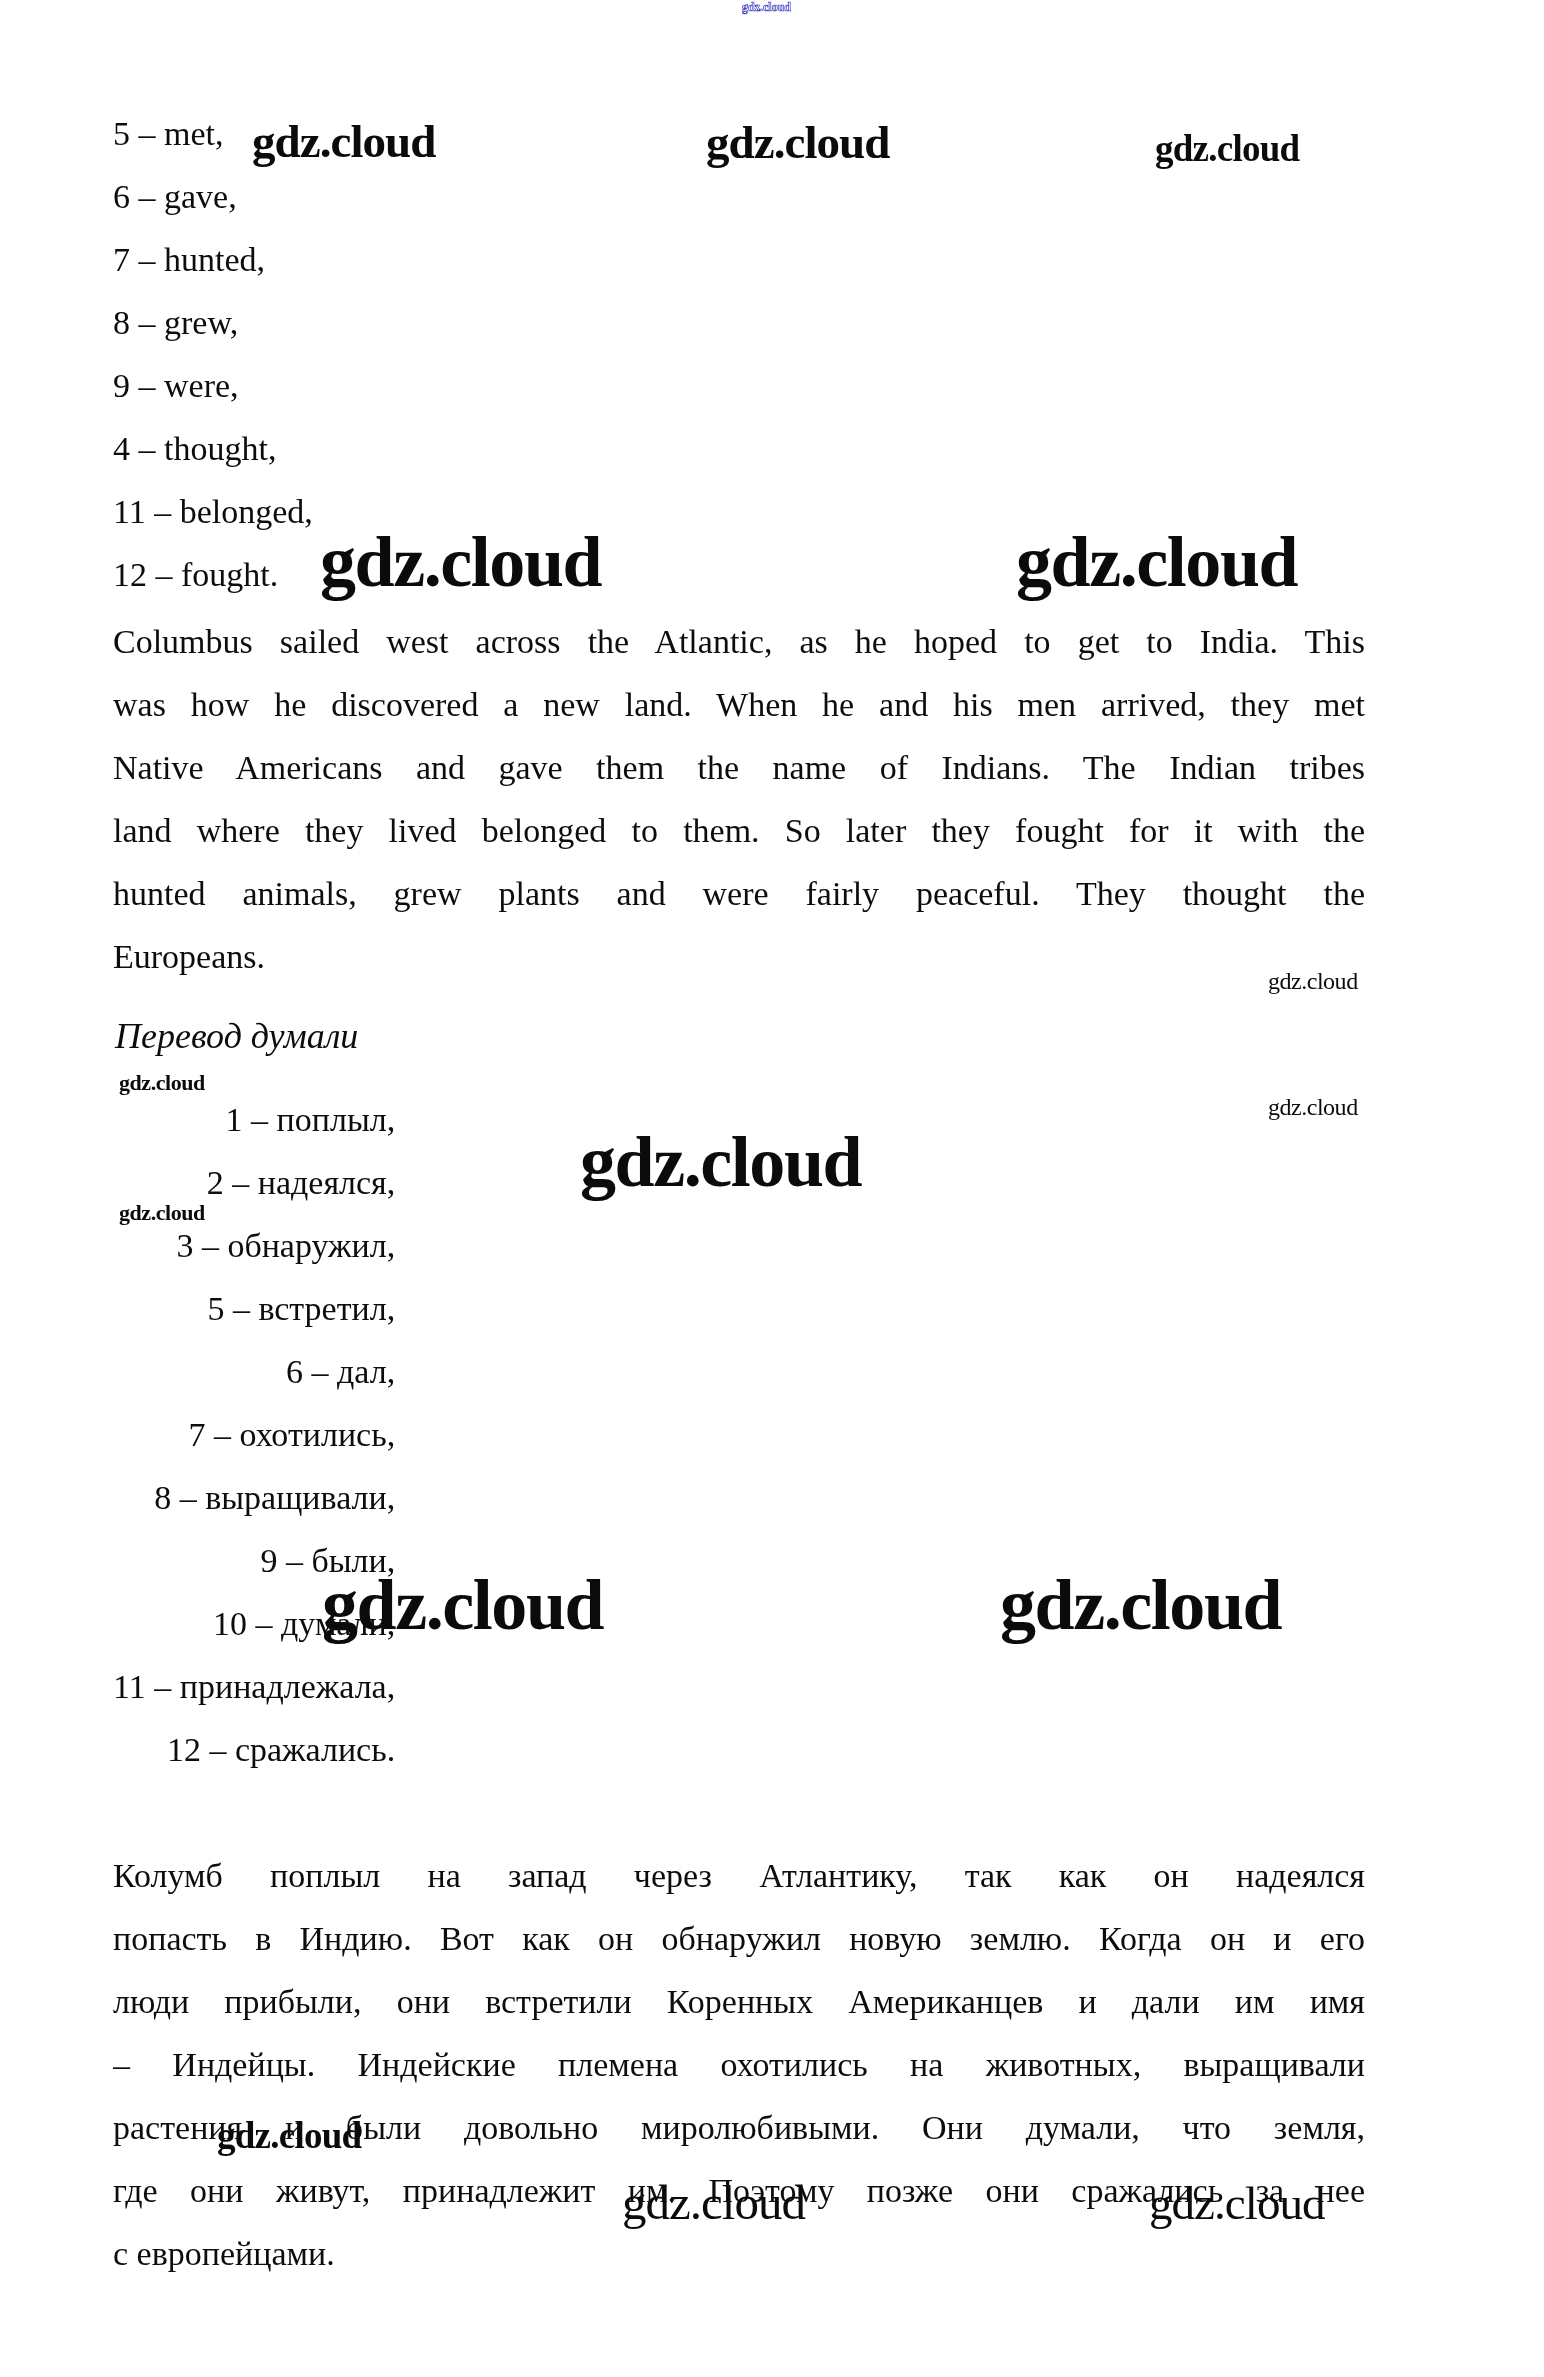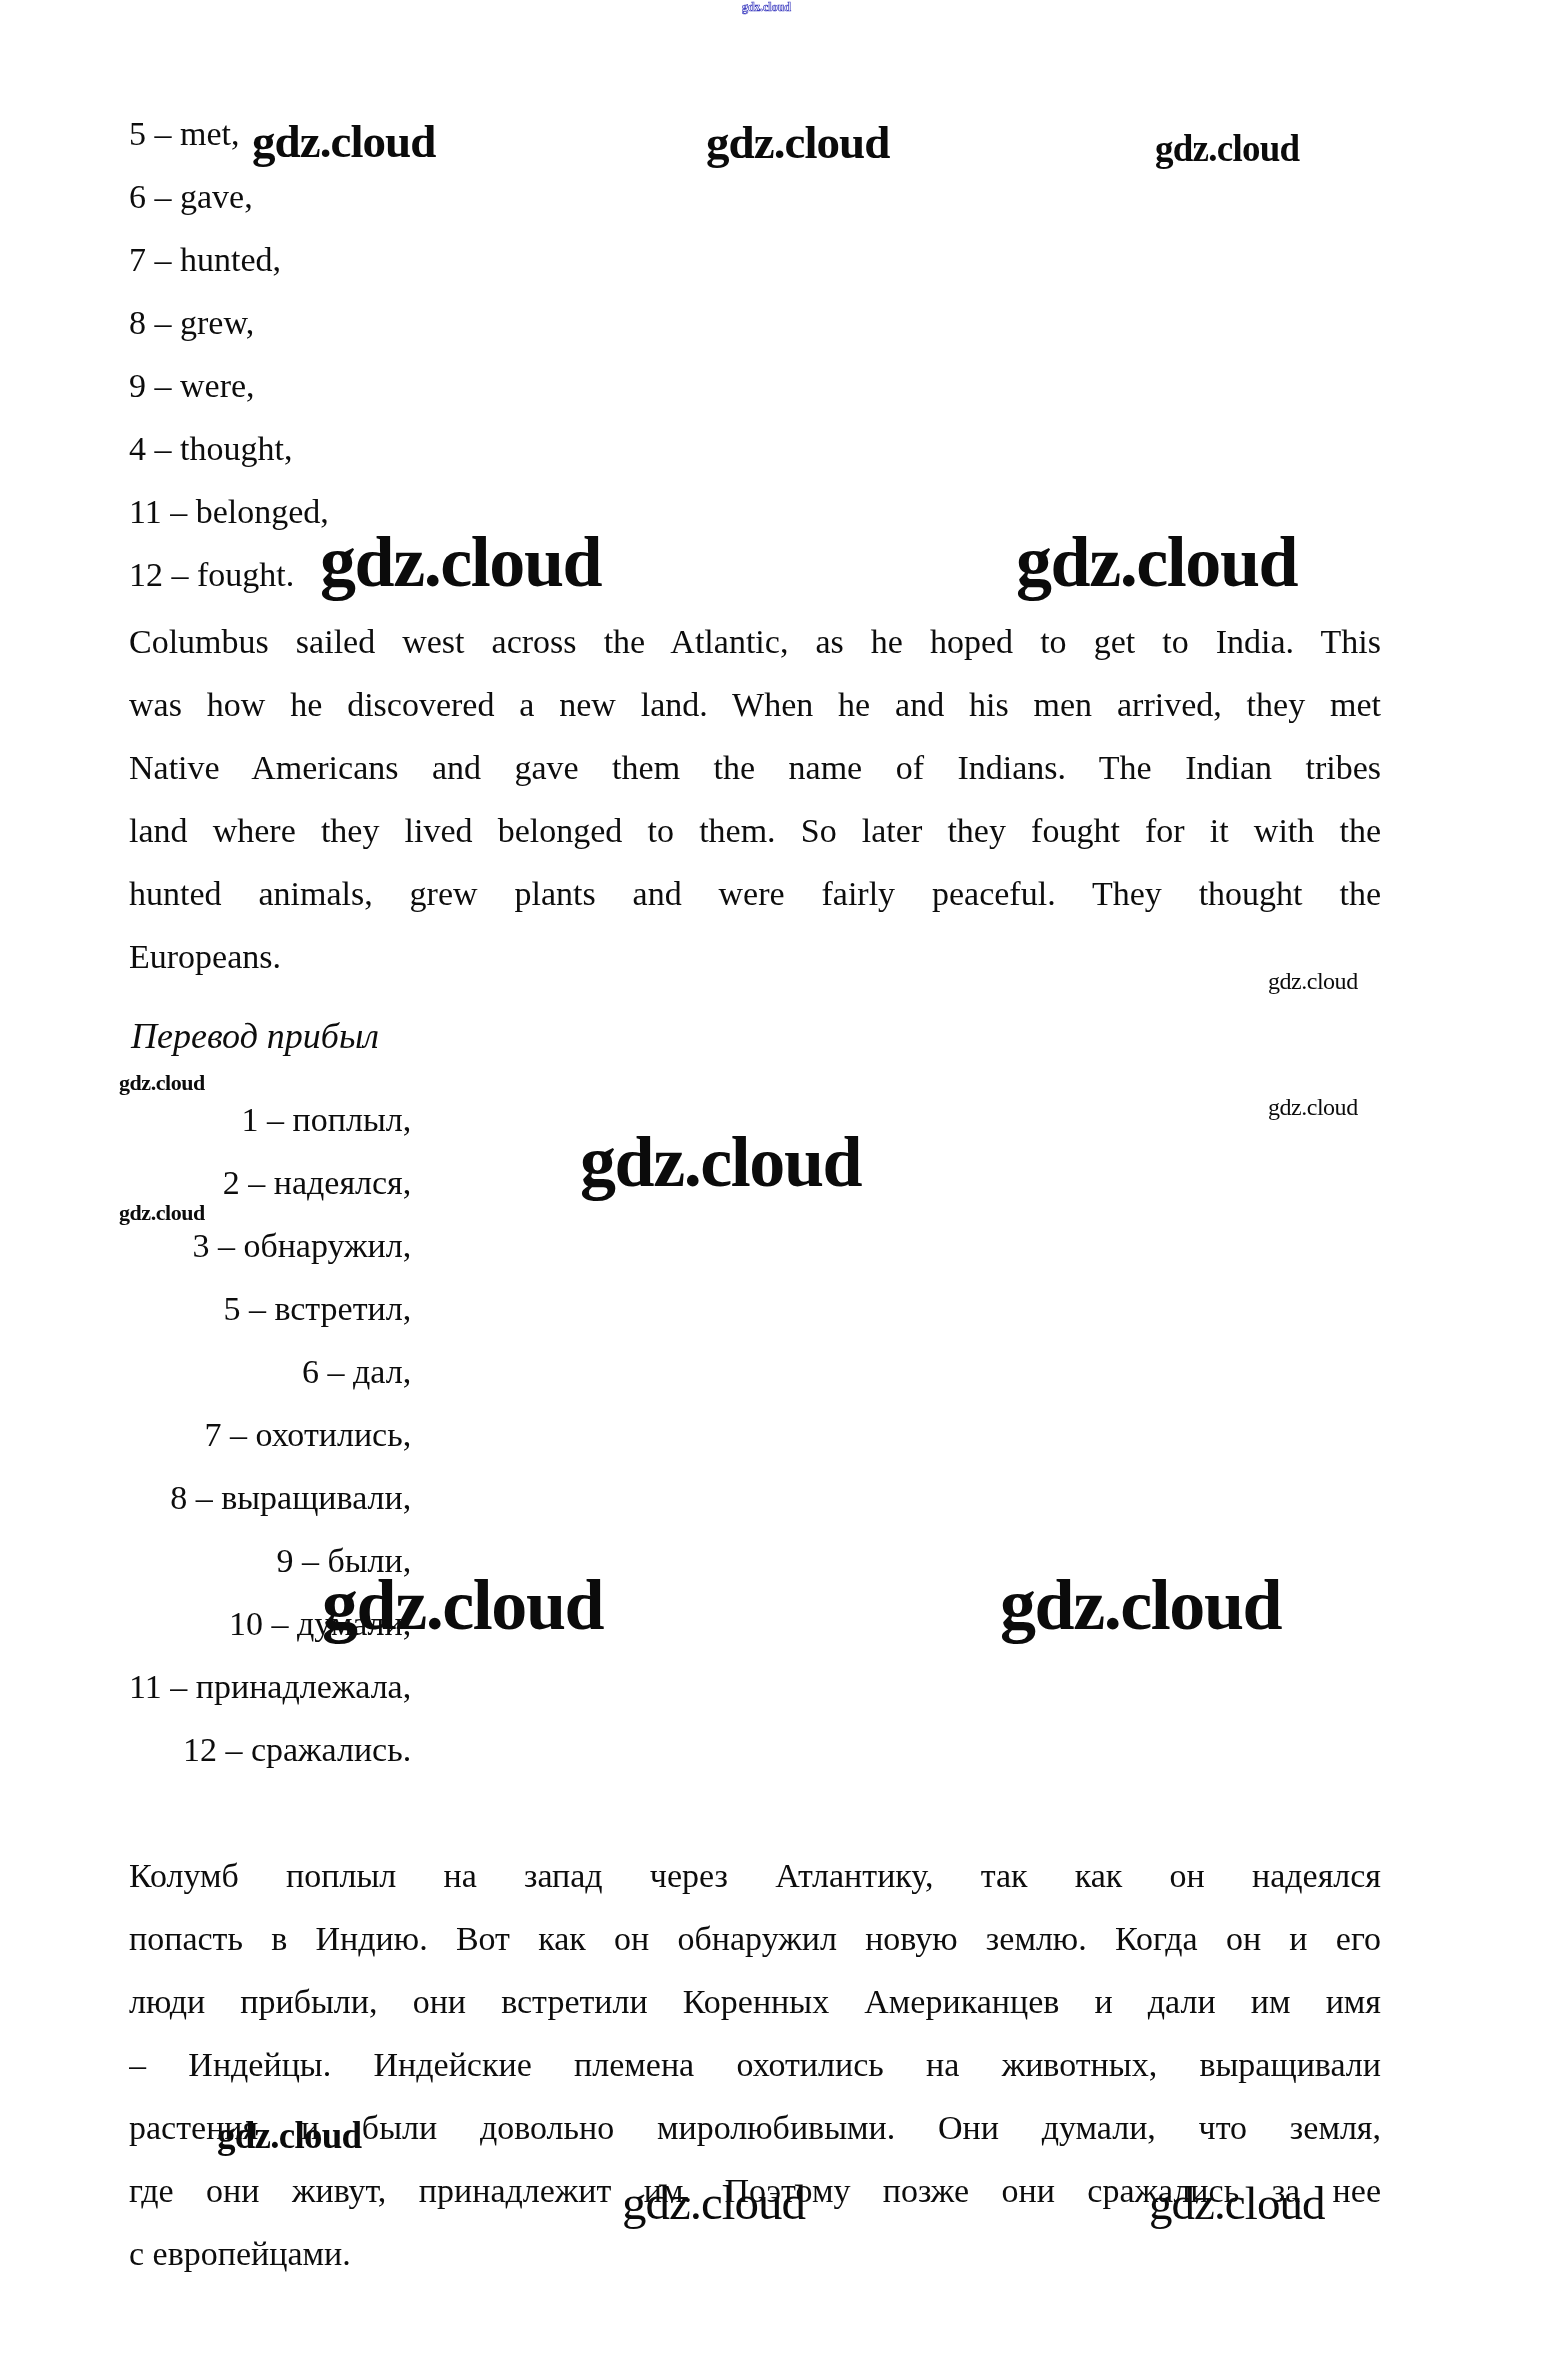--- a/index.html
+++ b/index.html
@@ -5,21 +5,21 @@
   html, body { margin: 0; padding: 0; }
   body {
     width: 1545px;
     height: 2377px;
     background: #ffffff;
     position: relative;
     font-family: "Liberation Serif", serif;
     color: #0d0d0d;
     overflow: hidden;
   }
-  .abs { position: absolute; margin-left: 16px; }
+  .abs { position: absolute; }
 
   
   .textblock { font-size: 34px; line-height: 63px; }
   .textblock .line { white-space: nowrap; }
   .para { width: 1252px; }
   .para .jline {
     white-space: normal;
     text-align: justify;
     text-align-last: justify;
     height: 63px;
@@ -84,21 +84,21 @@
 
 <div class="abs textblock para" style="left:113px; top:610px;">
   <div class="jline">Columbus sailed west across the Atlantic, as he hoped to get to India. This</div>
   <div class="jline">was how he discovered a new land. When he and his men arrived, they met</div>
   <div class="jline">Native Americans and gave them the name of Indians. The Indian tribes</div>
   <div class="jline">land where they lived belonged to them. So later they fought for it with the</div>
   <div class="jline">hunted animals, grew plants and were fairly peaceful. They thought the</div>
   <div class="lastline">Europeans.</div>
 </div>
 
-<div class="abs heading-italic" style="left:115px; top:1005px;">Перевод прибыл</div>
+<div class="abs heading-italic" style="left:115px; top:1005px;">Перевод думали</div>
 
 <div class="abs textblock" style="left:113px; top:1088px;text-align:right;">
   <div class="line">1 – поплыл,</div>
   <div class="line">2 – надеялся,</div>
   <div class="line">3 – обнаружил,</div>
   <div class="line">5 – встретил,</div>
   <div class="line">6 – дал,</div>
   <div class="line">7 – охотились,</div>
   <div class="line">8 – выращивали,</div>
   <div class="line">9 – были,</div>

